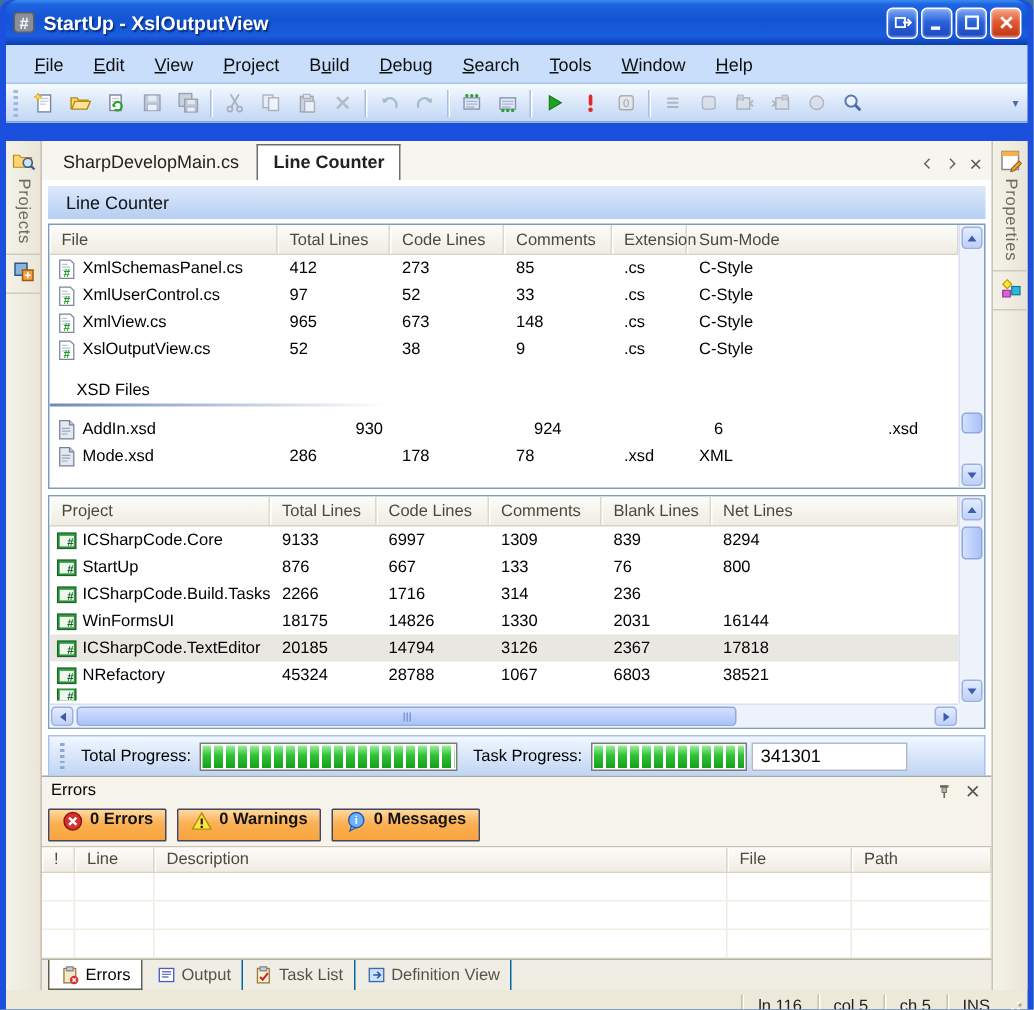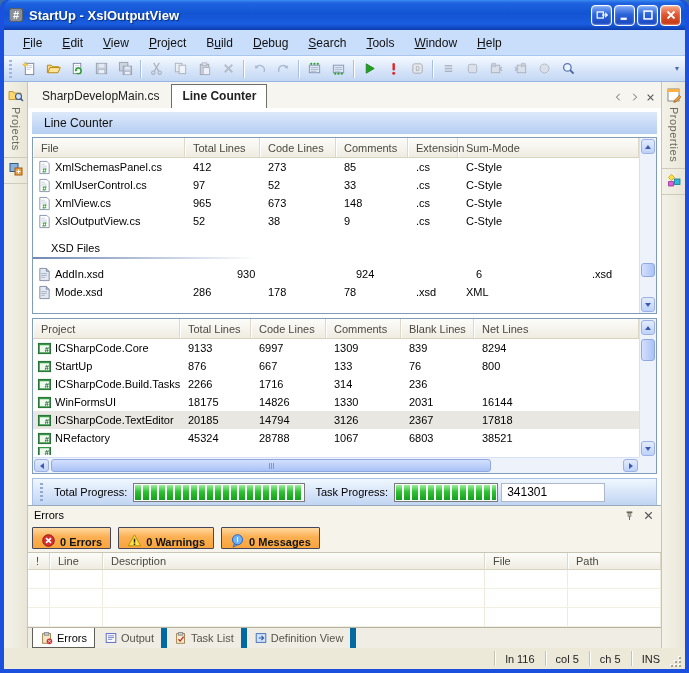--- a/index.html
+++ b/index.html
@@ -18,21 +18,21 @@
   .menubar{height:26px;background:#c9defb;display:flex;align-items:center;padding-left:10px;gap:2px;border-bottom:1px solid #aac6ee;}
   .menu-item{padding:3px 9px;font-size:12px;color:#111;cursor:default;}
   
   .toolbar{height:26px;background:linear-gradient(180deg,#f5faff,#d3e2f8 65%,#c3d7f3);display:flex;align-items:center;padding:0 2px;border-bottom:1px solid #96b4e4;}
   .grip{width:3px;height:18px;margin:0 5px 0 3px;background:repeating-linear-gradient(180deg,#9fb6dd 0 2px,transparent 2px 4px);}
   .tb-btn{width:24px;height:22px;display:flex;align-items:center;justify-content:center;border-radius:2px;}
   .tb-btn.dis{opacity:.75;}
   .tb-sep{width:1px;height:18px;background:#a8bee4;margin:0 3px;box-shadow:1px 0 0 #fff;}
   .tb-overflow{margin-left:auto;width:12px;height:22px;display:flex;flex-direction:column;align-items:center;justify-content:center;color:#4b6ba8;font-size:8px;line-height:4px;}
   
-  .workspace{display:flex;height:566px;background:#f9a8d4;}
+  .workspace{display:flex;height:566px;background:#f9a8d4;margin-top:12px;}
   .pad{width:24px;background:linear-gradient(90deg,#f4f2e8,#e9e6d8);display:flex;flex-direction:column;align-items:center;padding-top:2px;}
   .pad.left{border-right:1px solid #c9c5b4;}
   .pad.right{border-left:1px solid #c9c5b4;}
   .pad-tab{display:flex;flex-direction:column;align-items:center;width:100%;border-bottom:1px solid #cfcbba;padding:3px 0 6px;}
   .pad-label{writing-mode:vertical-rl;font-size:11px;color:#6b685c;margin-top:4px;letter-spacing:.5px;}
   .center{flex:1;display:flex;flex-direction:column;background:#fff;min-width:0;}
   
   .tabstrip{height:26px;background:#f6f5ef;display:flex;align-items:flex-end;padding:0 4px;}
   .doc-tab{font-size:12px;color:#222;padding:4px 10px 5px;margin-right:2px;}
   .doc-tab.active{background:#fff;border:1px solid #6e6e68;border-bottom:none;font-weight:bold;}
@@ -74,30 +74,30 @@
   .p-bar{height:19px;border:1px solid #7a7a7a;background:#fff;padding:1px;}
   .p-fill{height:100%;background:
      repeating-linear-gradient(90deg,transparent 0 6px,#ffffff 6px 8px),
      linear-gradient(180deg,#9cf09c,#2fc134 45%,#14a01e);}
   .p-value{height:19px;width:104px;background:#fff;border:1px solid #aeb8c8;font-size:12px;display:flex;align-items:center;padding-left:5px;margin-left:3px;color:#000;}
   
   .errors{border-top:1px solid #9aa8bc;background:#f5f3ea;display:flex;flex-direction:column;flex:1;min-height:0;}
   .e-header{height:18px;display:flex;align-items:center;padding:0 6px;font-size:11px;color:#000;}
   .e-header .ttl{flex:1;}
   .e-toolbar{height:28px;display:flex;align-items:center;gap:7px;padding:0 4px;}
-  .e-btn{display:flex;align-items:flex-end;gap:4px;height:22px;padding:0 8px;border:1px solid #45455e;border-radius:1px;
+  .e-btn{display:flex;align-items:flex-start;gap:4px;height:22px;padding:0 8px;border:1px solid #45455e;border-radius:1px;
      background:linear-gradient(180deg,#ffd9a0,#fbb053 45%,#f8a53c);font-size:11px;font-weight:bold;color:#141414;}
   .e-grid{flex:1;background:#fff;border-top:1px solid #c9c5b4;display:flex;flex-direction:column;min-height:0;}
   .e-ghead{display:grid;height:20px;background:linear-gradient(180deg,#fcfcfa,#efece1);border-bottom:1px solid #d9d4c2;}
   .e-gbody{flex:1;display:grid;grid-auto-rows:19px;}
   .e-grow{display:grid;border-bottom:1px solid #f1eee2;}
   .e-gc{border-right:1px solid #efecdf;}
   
   .btabs{height:21px;background:#f0eee4;border-top:1px solid #b6b2a0;display:flex;align-items:stretch;padding-left:4px;}
-  .btab{display:flex;align-items:center;gap:3px;font-size:11px;color:#55534a;padding:0 7px;border-right:6px solid #0369a1;}
+  .btab{display:flex;align-items:center;gap:3px;font-size:11px;color:#55534a;padding:0 7px;border-right:1px solid #0369a1;}
   .btab.active{background:#fff;border:1px solid #5f5f58;border-top:none;color:#000;margin-right:2px;}
   
   .statusbar{height:21px;background:#ece9d8;display:flex;align-items:center;font-size:11px;color:#222;padding:0 2px;}
   .sb-left{flex:1;height:15px;margin:0 3px;}
   .sb-item{height:15px;display:flex;align-items:center;padding:0 10px;border-left:1px solid #c6c2b0;box-shadow:1px 0 0 #fff inset;}
   .sb-grip{width:13px;height:13px;align-self:flex-end;position:relative;}
   .sb-grip i{position:absolute;width:2px;height:2px;background:#a8a490;box-shadow:-1px -1px 0 #fff;}
   .icon{display:inline-flex;align-items:center;justify-content:center;}
 </style>
 </head>

